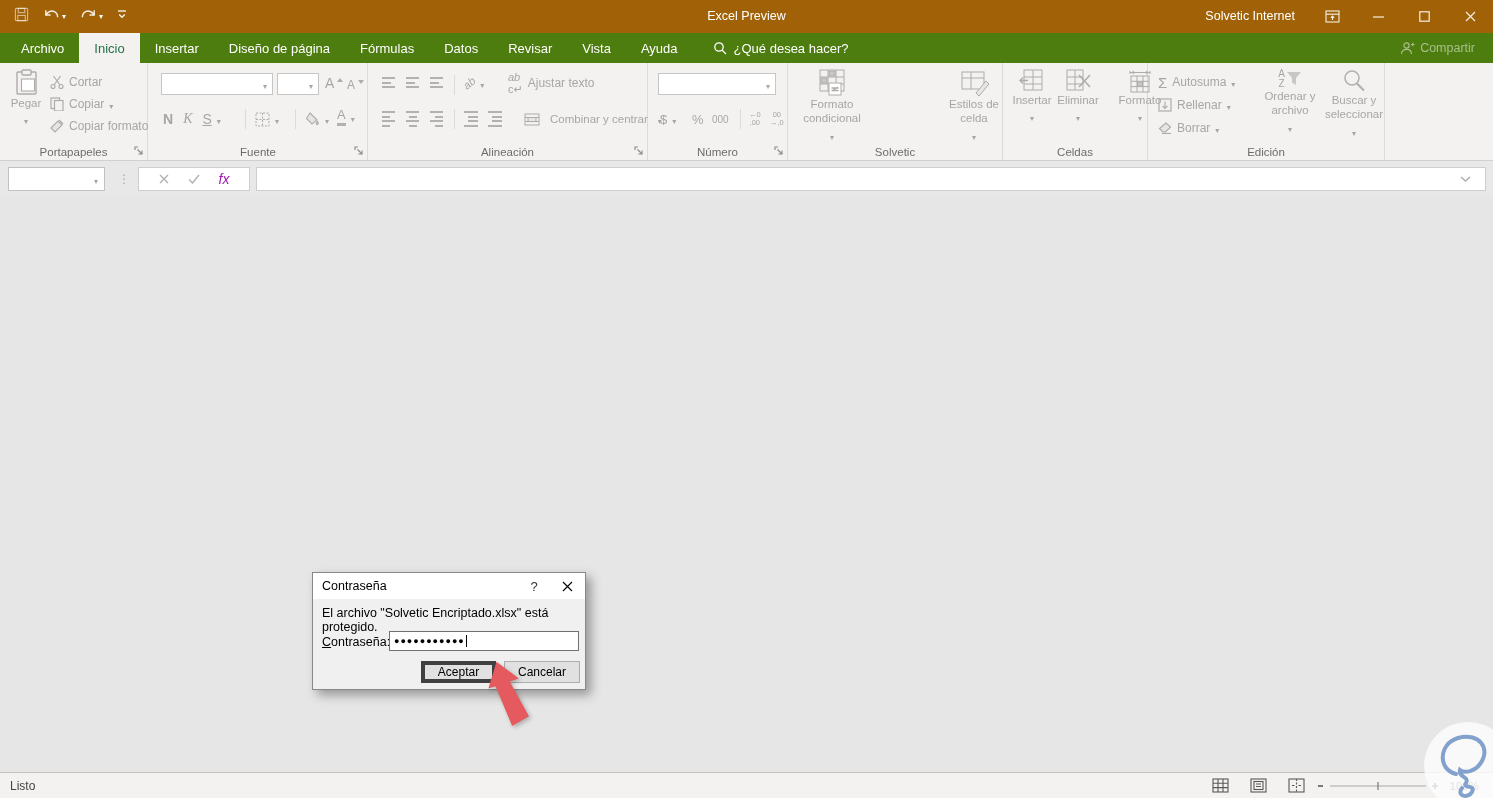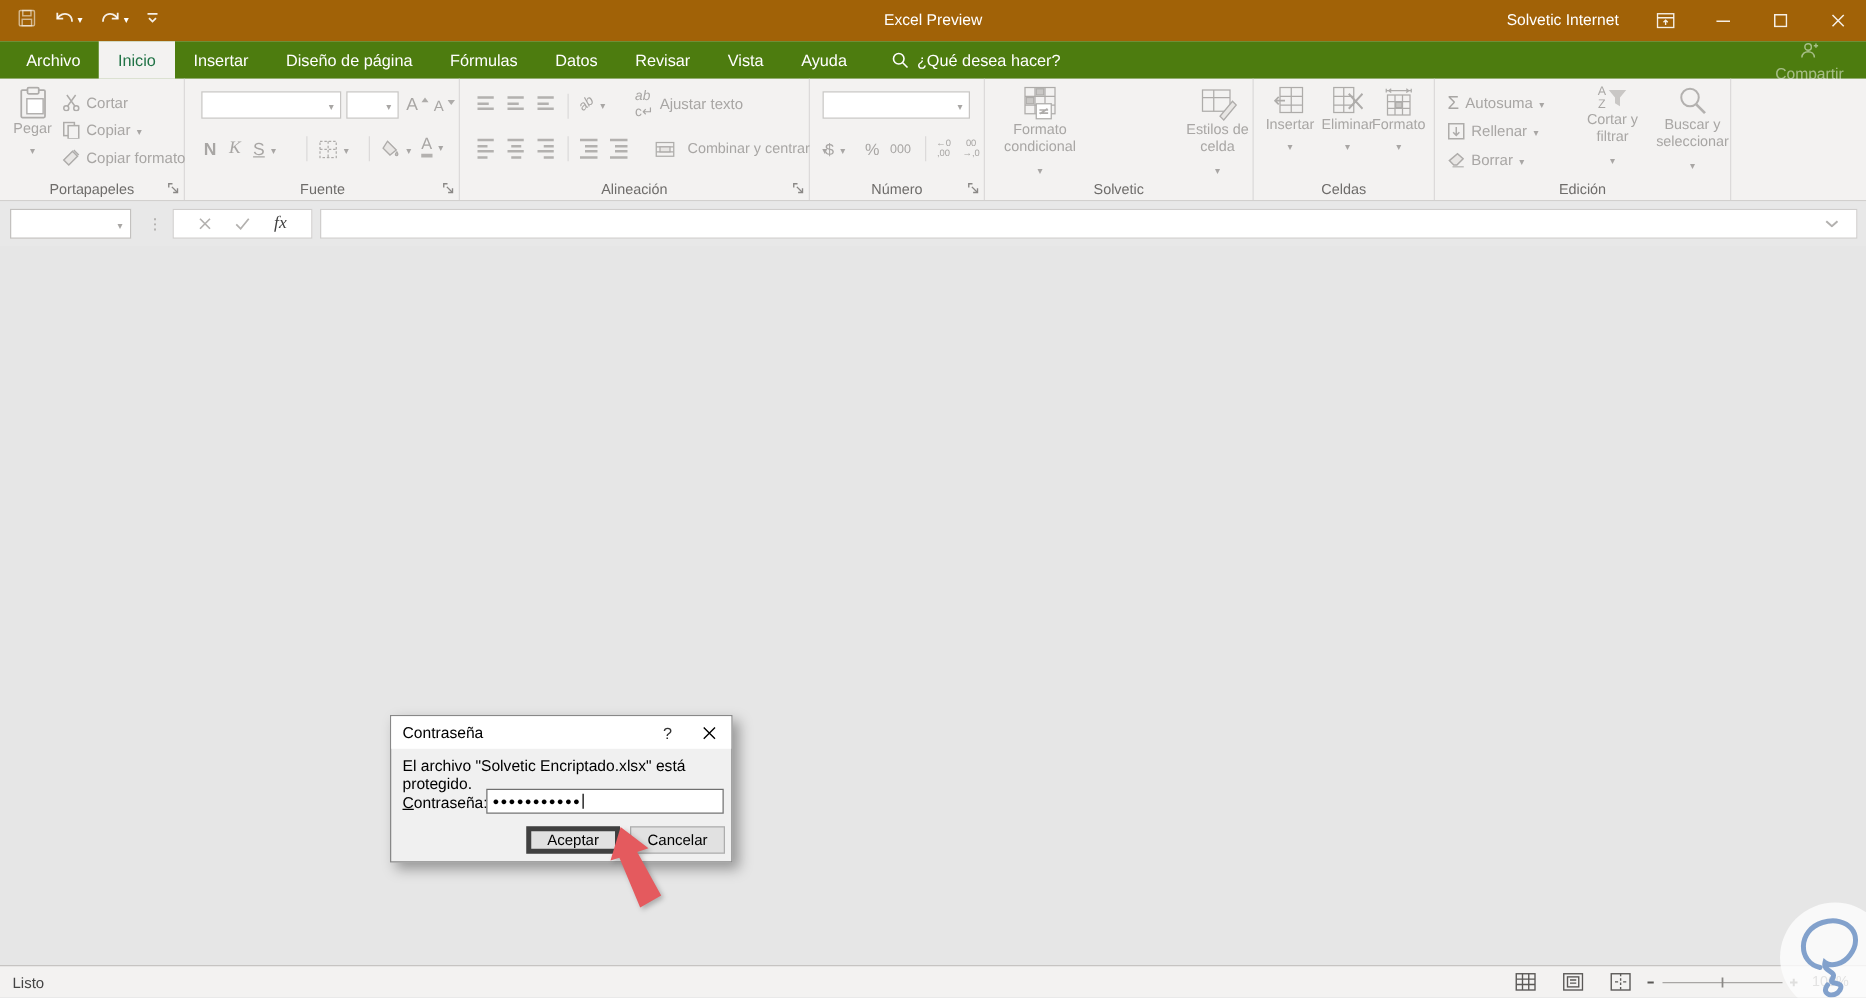--- a/index.html
+++ b/index.html
@@ -14,21 +14,21 @@
   .win-title { position:absolute; top:9px; left:0; width:100%; text-align:center; color:#fff; font-size:12.5px; }
   .account { position:absolute; top:9px; right:198px; color:#fff; font-size:12.5px; }
   .winctrls { position:absolute; top:0; right:0; height:33px; display:flex; }
   .winctrl { width:46px; height:33px; display:flex; align-items:center; justify-content:center; }
 
   
   .tabrow { position:absolute; top:33px; left:0; width:1493px; height:30px; background:#4d7c0f; display:flex; align-items:stretch; padding-left:6px; }
   .tab { color:#fff; font-size:13px; padding:0 15px; display:flex; align-items:center; }
   .tab.active { background:#f3f2f1; color:#217346; }
   .tellme { display:flex; align-items:center; gap:7px; color:#fff; font-size:13px; margin-left:20px; }
-  .share { position:absolute; right:18px; top:33px; height:30px; display:flex; align-items:center; gap:5px; color:rgba(255,255,255,0.5); font-size:12.5px;flex-direction:column; }
+  .share { position:absolute; right:18px; top:33px; height:30px; display:flex; align-items:center; gap:5px; color:rgba(255,255,255,0.5); font-size:12.5px; }
 
   
   .ribbon { position:absolute; top:63px; left:0; width:1493px; height:98px; background:#f3f2f1; border-bottom:1px solid #d2d0ce; }
   .group { position:absolute; top:0; height:97px; border-right:1px solid #dcdada; }
   .group-title { position:absolute; bottom:2px; left:0; width:100%; text-align:center; font-size:11.5px; color:#6e6c6a; }
   .launcher { position:absolute; right:3px; bottom:4px; }
   .dis { color:#a8a6a4; }
   .rlabel { font-size:12px; color:#a8a6a4; white-space:nowrap; }
   .caret::after { content:"▾"; font-size:8px; color:#a8a6a4; line-height:1; }
   .sep-v { position:absolute; width:1px; height:20px; background:#dcdada; }
@@ -40,21 +40,21 @@
   .bars i { display:block; height:2px; background:#b3b1af; }
   .ab-icon { font-size:11px; color:#a8a6a4; font-style:italic; }
   .numglyph { font-size:13px; color:#a8a6a4; }
   .decimals { display:inline-flex; flex-direction:column; line-height:1; font-size:7.5px; color:#a8a6a4; text-align:center; }
 
   
   .fbar { position:absolute; top:161px; left:0; width:1493px; height:36px; background:#e8e8e8; }
   .namebox { position:absolute; left:8px; top:6px; width:97px; height:24px; background:#fff; border:1px solid #c3c1bf; display:flex; align-items:center; justify-content:flex-end; padding-right:6px; }
   .fhandle { position:absolute; left:118px; top:6px; height:24px; display:flex; align-items:center; color:#a8a6a4; font-size:12px; }
   .fxbox { position:absolute; left:138px; top:6px; width:112px; height:24px; background:#fff; border:1px solid #d0cecd; display:flex; align-items:center; justify-content:space-around; padding:0 10px; }
-  .fxbox .fx { font-family:Liberation Serif, serif; font-style:italic; font-size:14px; color:#404040; }
+  .fxbox .fx { font-family:Liberation Sans, sans-serif; font-style:italic; font-size:14px; color:#a21caf; }
   .finput { position:absolute; left:256px; top:6px; right:7px; height:24px; background:#fff; border:1px solid #d0cecd; }
   .fexpand { position:absolute; right:14px; top:8px; }
 
   
   .canvas { position:absolute; top:197px; left:0; width:1493px; height:575px; background:#e6e6e6; }
 
   
   .dialog { position:absolute; left:312px; top:375px; width:274px; height:118px; background:#f0f0f0; border:1px solid #888; box-shadow:5px 5px 10px rgba(0,0,0,0.35); }
   .dlg-title { position:absolute; top:0; left:0; width:100%; height:26px; background:#fff; display:flex; align-items:center; }
   .dlg-title-text { font-size:12.5px; color:#000; margin-left:9px; flex:1; }
@@ -407,21 +407,21 @@
     </div>
     <div class="bigbtn" style="left:53px; top:6px; width:44px;">
       <svg width="26" height="24" viewBox="0 0 26 24" fill="none" stroke="#aeacaa">
         <rect x="2" y="1" width="16" height="20"></rect>
           <path d="M2 8 L18 8 M2 15 L18 15 M10 1 L10 21"></path>
         <path d="M14 6 L25 18 M25 6 L14 18" stroke-width="1.5"></path>
       </svg>
       <span class="rlabel">Eliminar</span>
       <span class="caret"></span>
     </div>
-    <div class="bigbtn" style="left:96px; top:6px; width:40px;">
+    <div class="bigbtn" style="left:117px; top:6px; width:40px;">
       <svg width="26" height="24" viewBox="0 0 26 24" fill="none" stroke="#aeacaa">
         <path d="M3 2 L3 5 M23 2 L23 5 M3 3.5 L23 3.5 M5 3.5 L7 2 M5 3.5 L7 5 M21 3.5 L19 2 M21 3.5 L19 5" stroke-width="1"></path>
         <rect x="4" y="7" width="18" height="16"></rect>
           <path d="M4 12.3 L22 12.3 M4 17.6 L22 17.6 M10 7 L10 23 M16 7 L16 23"></path>
         <rect x="10.5" y="12.8" width="5" height="4.3" fill="#c9c7c5"></rect>
       </svg>
       <span class="rlabel">Formato</span>
       <span class="caret"></span>
     </div>
     <span class="group-title">Celdas</span>
@@ -452,21 +452,21 @@
     <div class="bigbtn" style="left:108px; top:6px; width:68px;">
       <span style="display:flex; align-items:center; gap:1px;">
         <span class="decimals" style="font-size:10px; color:#a8a6a4;">
           <span>A</span>
             <span>Z</span>
         </span>
         <svg width="16" height="18" viewBox="0 0 16 18">
             <path d="M1 2 L15 2 L10 8 L10 15 L6 12.5 L6 8 Z" fill="#c9c7c5"></path>
           </svg>
       </span>
-      <span class="rlabel">Cortar y filtrar</span>
+      <span class="rlabel">Ordenar y archivo</span>
       <span class="caret"></span>
     </div>
     <div class="bigbtn" style="left:178px; top:6px; width:56px;">
       <svg width="24" height="24" viewBox="0 0 24 24" fill="none" stroke="#b3b1af" stroke-width="1.6">
         <circle cx="10" cy="9" r="7"></circle>
           <path d="M15 14.5 L22 21.5" stroke-width="2.2"></path>
       </svg>
       <span class="rlabel">Buscar y seleccionar</span>
       <span class="caret"></span>
     </div>

